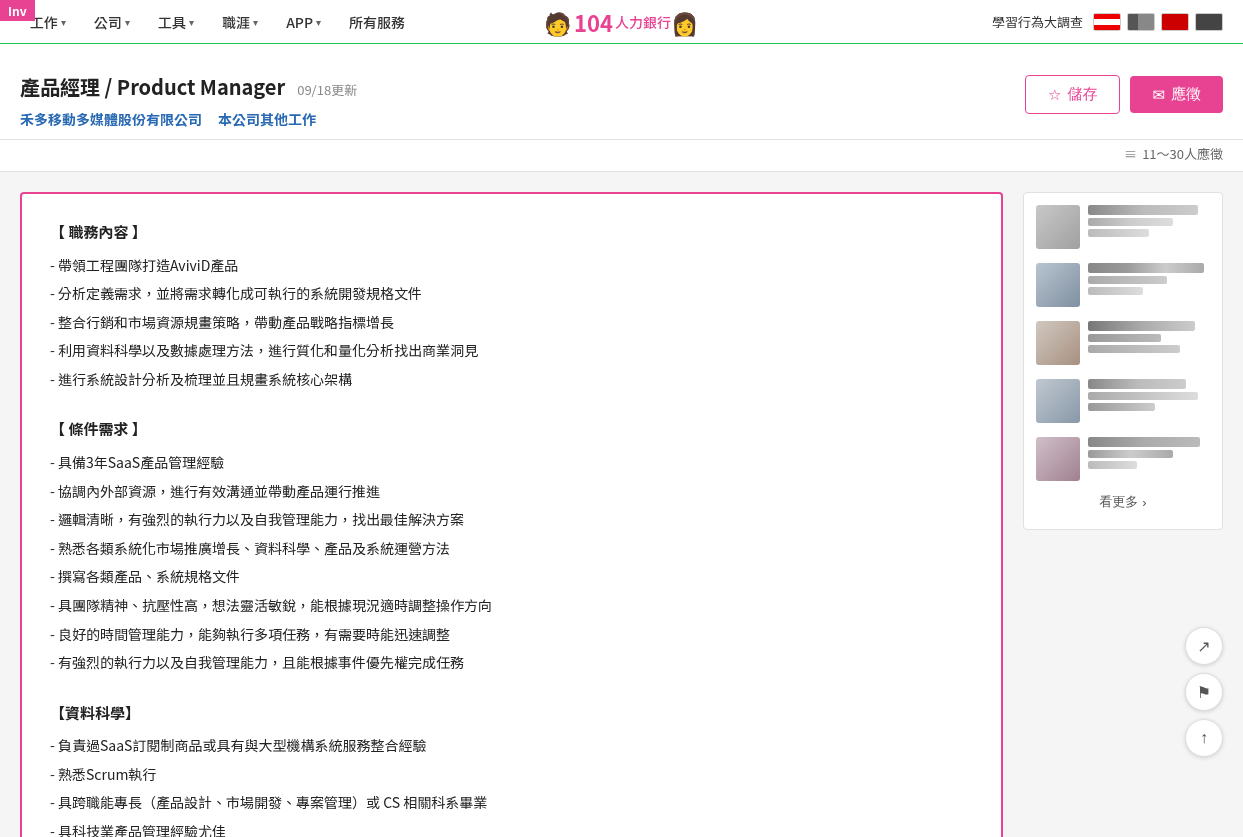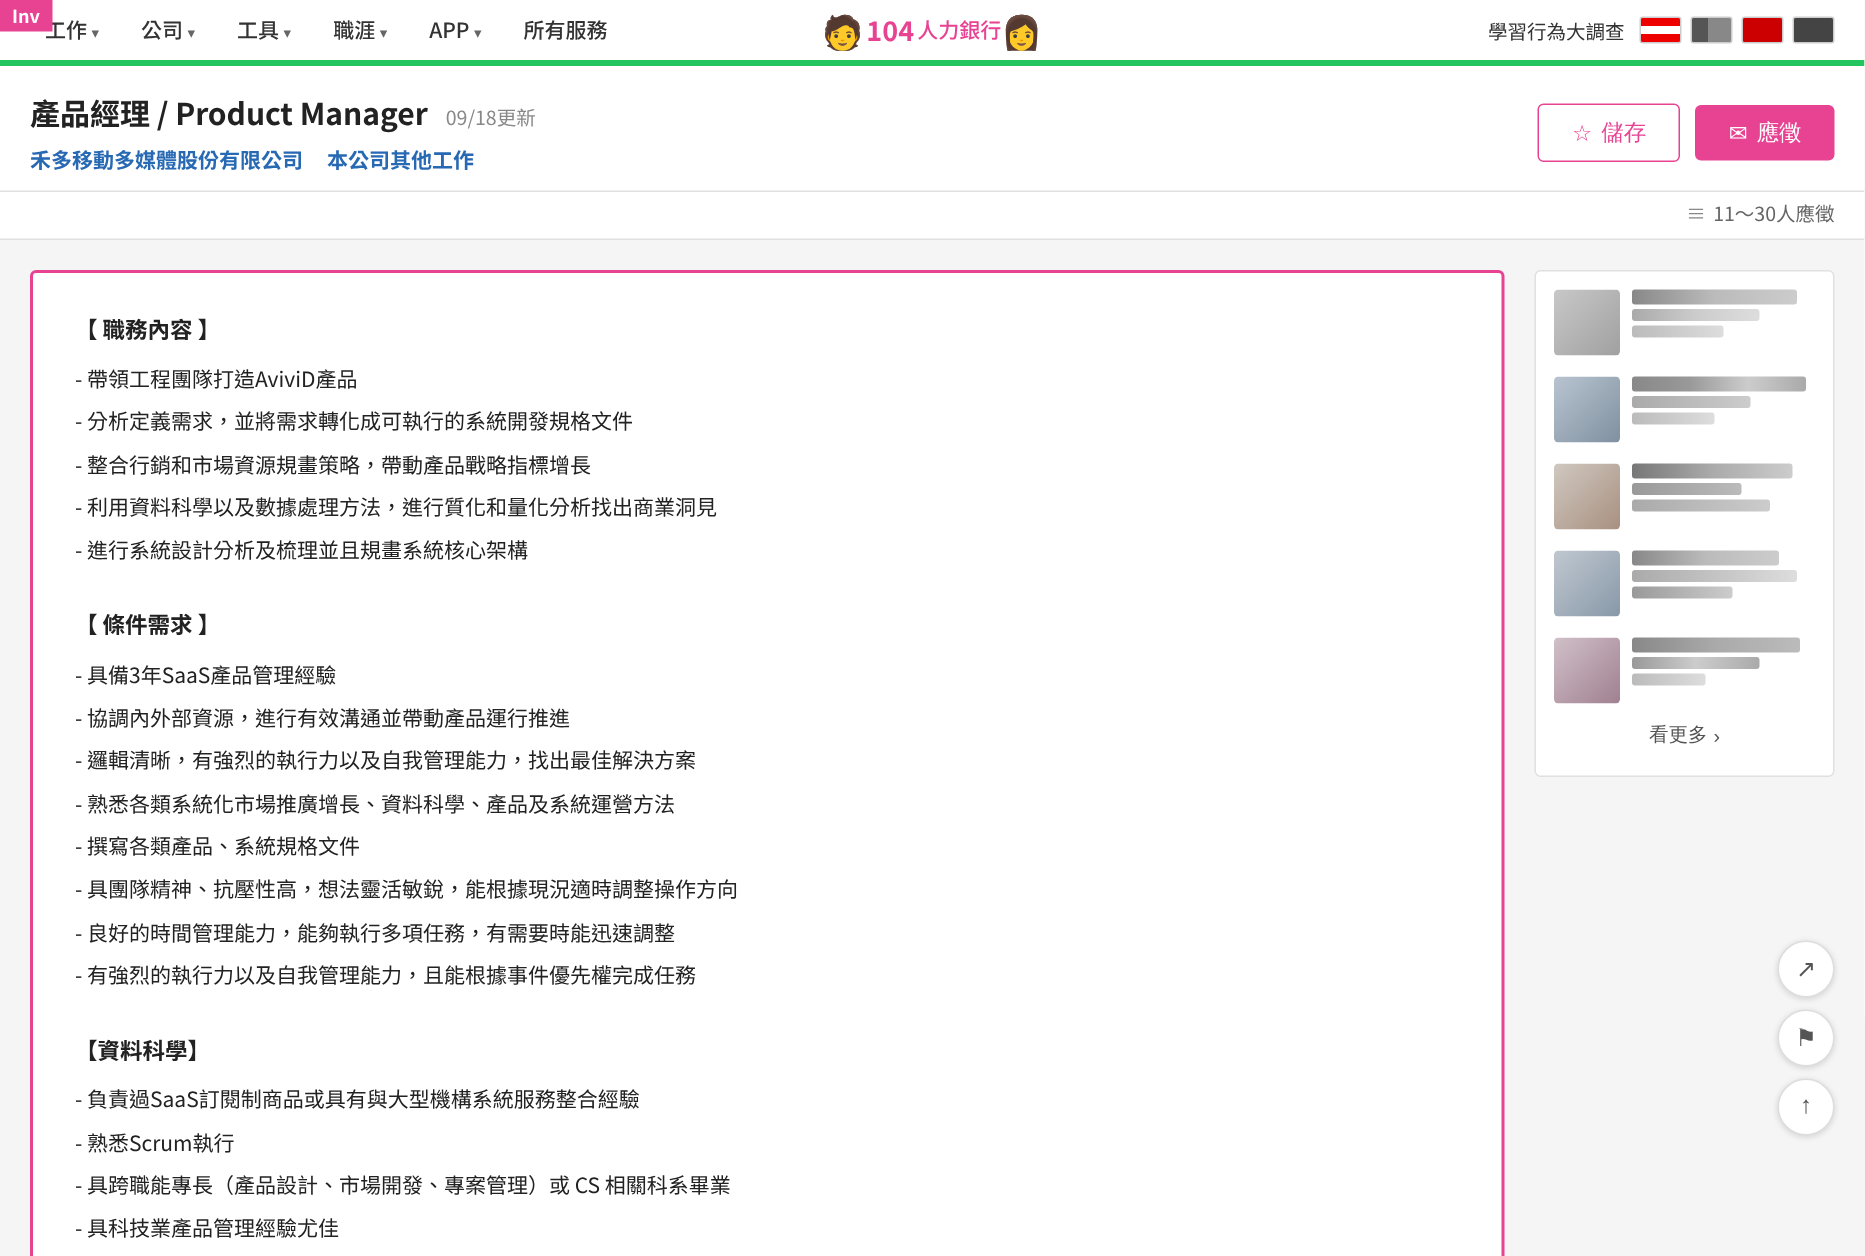--- a/index.html
+++ b/index.html
@@ -9,21 +9,21 @@
       background: #f5f5f5;
       color: #333;
       width: 1243px;
       min-height: 837px;
       overflow-x: hidden;
     }
 
     
     .top-nav {
       background: #fff;
-      border-bottom: 4px solid #22c55e;
+      border-bottom: 1px solid #22c55e;
       height: 44px;
       display: flex;
       align-items: center;
       padding: 0 20px;
       position: relative;
     }
     .top-nav-left {
       display: flex;
       align-items: center;
       gap: 8px;
@@ -86,20 +86,21 @@
       display: flex;
       align-items: center;
       justify-content: space-between;
     }
     .header-left {}
     .job-title-row {
       display: flex;
       align-items: baseline;
       gap: 12px;
       margin-bottom: 8px;
+      margin-top: 12px;
     }
     .job-title {
       font-size: 20px;
       font-weight: bold;
       color: #222;
     }
     .update-date {
       font-size: 13px;
       color: #888;
     }
@@ -316,21 +317,21 @@
       <span>APP</span>
       <span class="nav-chevron">▾</span>
     </div>
     <div class="nav-item">
       <span>所有服務</span>
     </div>
   </div>
 
   <div class="logo-center">
     <span style="font-size:22px;">🧑</span>
-    <span style="font-size:18px;font-weight:bold;color:#e84393;margin:0 2px;">104</span>
+    <span style="font-size:22px;font-weight:bold;color:#e84393;margin:0 2px;">104</span>
     <span style="font-size:14px;color:#e84393;font-weight:500;">人力銀行</span>
     <span style="font-size:22px;">👩</span>
   </div>
 
   <div class="top-nav-right">
     <span class="survey-link">學習行為大調查</span>
     <div class="flag-icons">
       <div class="flag-box flag-tw"></div>
       <div class="flag-box flag-bars"></div>
       <div class="flag-box flag-red"></div>

